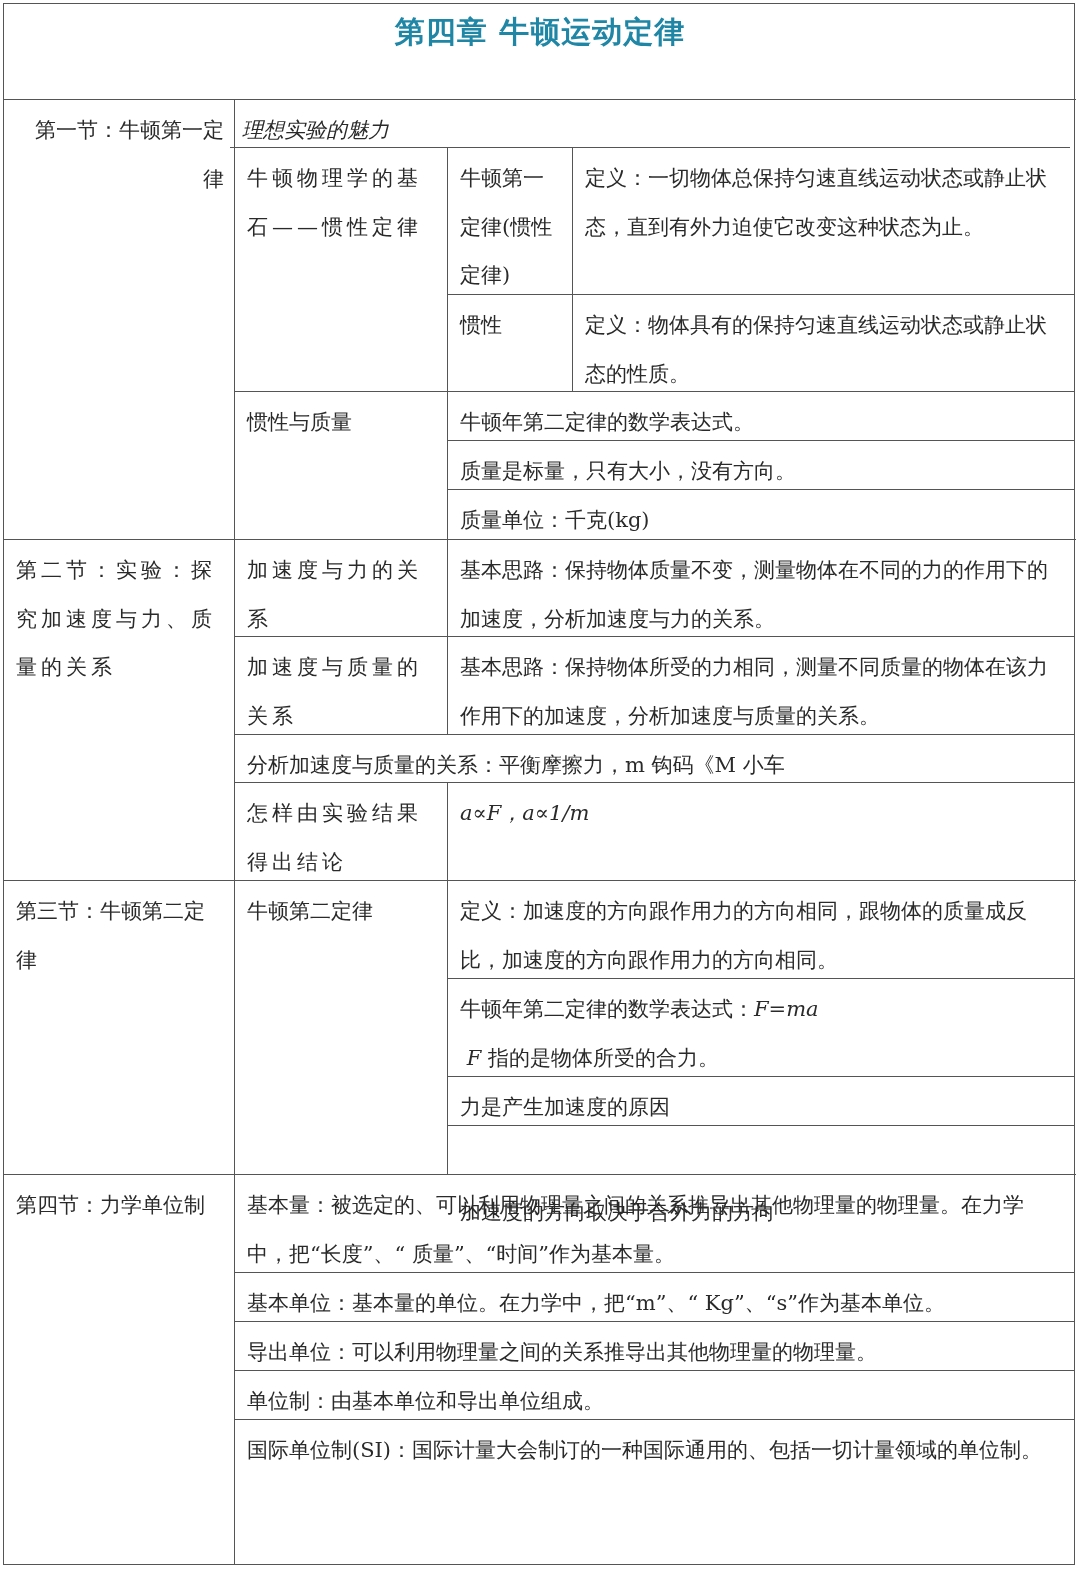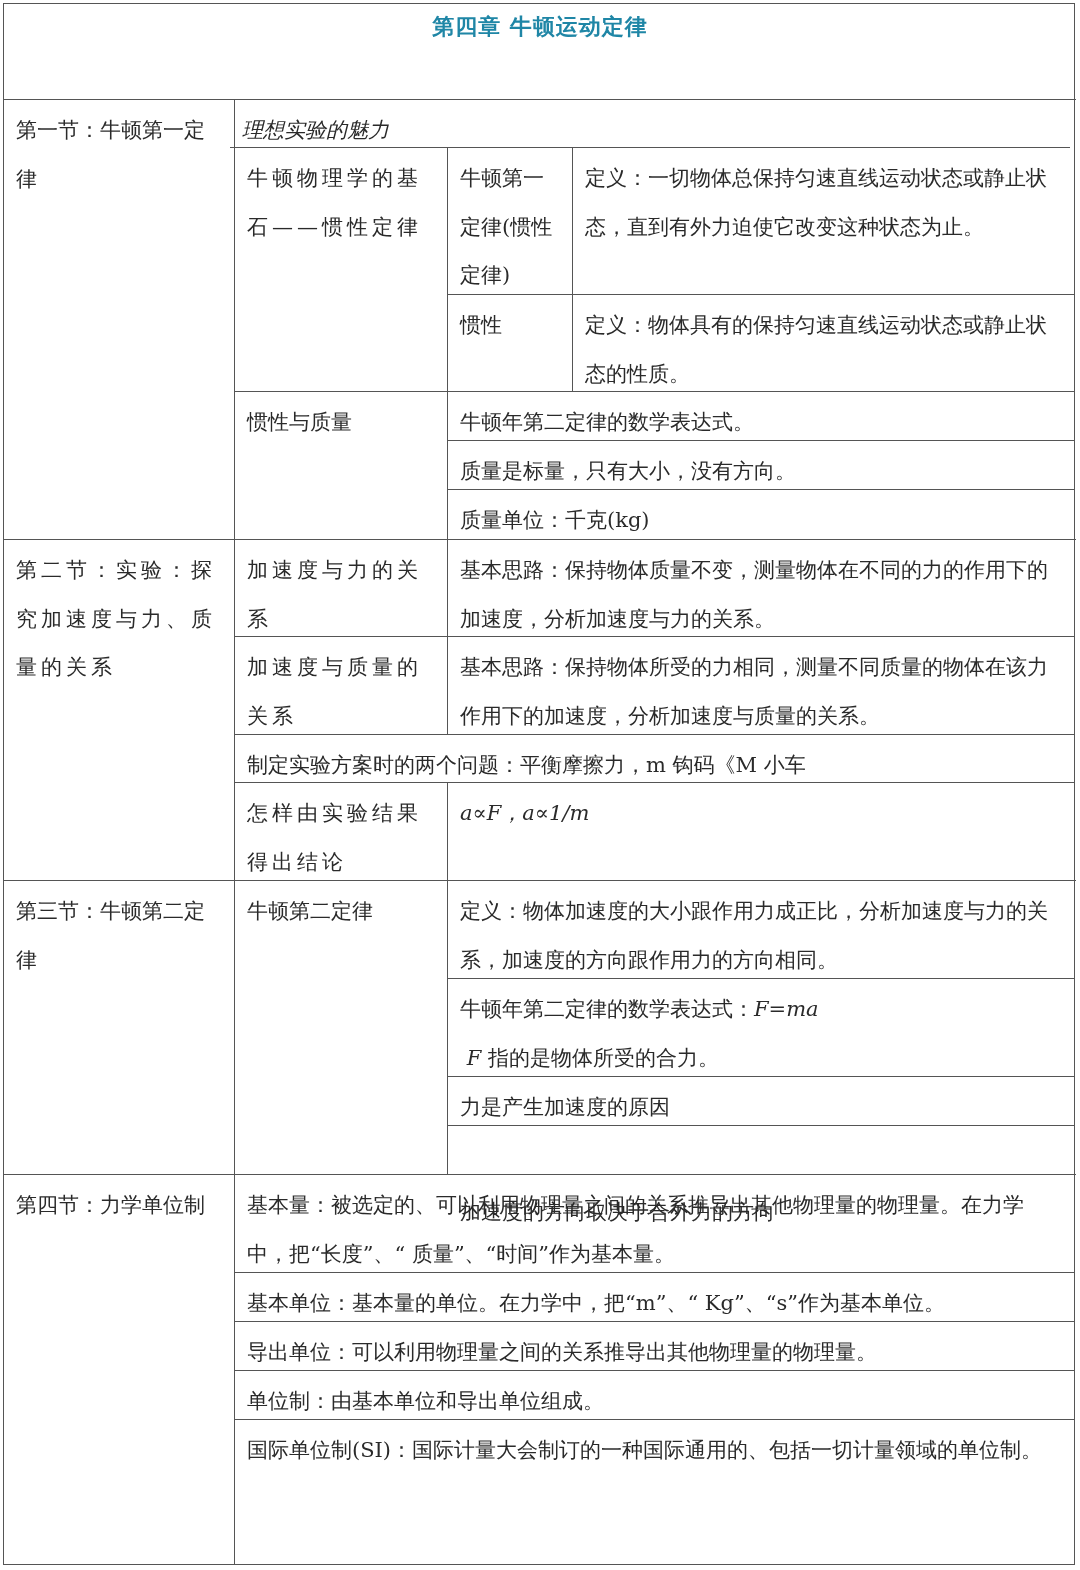--- a/index.html
+++ b/index.html
@@ -1,21 +1,21 @@
 <!DOCTYPE html>
 <html><head>
 <meta charset="utf-8">
 <style>
   html, body { margin:0; padding:0; background:#ffffff; }
   body { width:1080px; height:1570px; position:relative; overflow:hidden;
          font-family: "DejaVu Serif", "Liberation Serif", serif; color:#2a2a2a; }
   .frame { position:absolute; left:3px; top:3px; width:1072px; height:1562px;
            border:1.5px solid #555; box-sizing:border-box; }
   .title { position:absolute; left:0; top:12px; width:1080px; text-align:center;
-           font-family:"DejaVu Sans","Liberation Sans",sans-serif; font-size:22px;
+           font-family:"DejaVu Sans","Liberation Sans",sans-serif; font-size:30px;
            font-weight:bold; letter-spacing:1px; }
   .cell { position:absolute; box-sizing:border-box; padding:6px 10px 0 12px;
           font-size:21px; line-height:48.5px; border-right:1.3px solid #555; border-bottom:1.3px solid #555; }
   .cell.noright { border-right:none; }
   .hline { position:absolute; height:0; border-top:1.5px solid #555; }
   .vline { position:absolute; width:0; border-left:1.3px solid #555; }
   .it { font-style:italic; }
   .cell span { display:inline; }
   .spaced { letter-spacing:4px; }
 </style>
@@ -23,21 +23,21 @@
 <body>
 
 <div class="frame"></div>
 
 <div class="title" id="title" style="color: rgb(31, 134, 166);">第四章 牛顿运动定律</div>
 
 <div class="hline" style="left:3px;top:99px;width:1073px;"></div>
 
 <div class="vline" style="left:234px;top:100px;height:1465px;"></div>
 
-<div class="cell noright" style="left:4px;top:100px;width:230px;height:440px;border-bottom:none;">
+<div class="cell noright" style="left:4px;top:100px;width:230px;height:440px;border-bottom:none;text-align:right;">
   <span>第一节：牛顿第一定律</span>
 </div>
 <div class="cell noright" style="left:230px;top:100px;width:840px;height:48px;font-style:italic;">
   <span>理想实验的魅力</span>
 </div>
 <div class="cell" style="left:235px;top:148px;width:213px;height:244px;">
   <span class="spaced">牛顿物理学的基石——惯性定律</span>
 </div>
 <div class="cell" style="left:448px;top:148px;width:125px;height:147px;">
   <span>牛顿第一定律(惯性定律)</span>
@@ -74,38 +74,38 @@
 <div class="cell noright" style="left:448px;top:540px;width:627px;height:97px;">
   <span>基本思路：保持物体质量不变，测量物体在不同的力的作用下的加速度，分析加速度与力的关系。</span>
 </div>
 <div class="cell" style="left:235px;top:637px;width:213px;height:98px;">
   <span class="spaced">加速度与质量的关系</span>
 </div>
 <div class="cell noright" style="left:448px;top:637px;width:627px;height:98px;">
   <span>基本思路：保持物体所受的力相同，测量不同质量的物体在该力作用下的加速度，分析加速度与质量的关系。</span>
 </div>
 <div class="cell noright" style="left:235px;top:735px;width:840px;height:48px;">
-  <span>制定实验方案时的两个问题：平衡摩擦力，m 钩码《M 小车</span>
+  <span>分析加速度与质量的关系：平衡摩擦力，m 钩码《M 小车</span>
 </div>
 <div class="cell" style="left:235px;top:783px;width:213px;height:98px;">
   <span class="spaced">怎样由实验结果得出结论</span>
 </div>
 <div class="cell noright it" style="left:448px;top:783px;width:627px;height:98px;">
   <span>a∝F，a∝1/m</span>
 </div>
 <div class="hline" style="left:3px;top:880px;width:1073px;"></div>
 
 <div class="cell noright" style="left:4px;top:881px;width:230px;height:294px;border-bottom:none;">
   <span>第三节：牛顿第二定律</span>
 </div>
 <div class="cell" style="left:235px;top:881px;width:213px;height:294px;">
   <span>牛顿第二定律</span>
 </div>
 <div class="cell noright" style="left:448px;top:881px;width:627px;height:98px;">
-  <span>定义：物体加速度的大小跟作用力成正比，分析加速度与力的关系，加速度的方向跟作用力的方向相同。</span>
+  <span>定义：加速度的方向跟作用力的方向相同，跟物体的质量成反比，加速度的方向跟作用力的方向相同。</span>
 </div>
 <div class="cell noright" style="left:448px;top:979px;width:627px;height:98px;">
   <span>牛顿年第二定律的数学表达式：</span><span class="it">F=ma</span><br>
   &nbsp;<span class="it">F</span><span> 指的是物体所受的合力。</span>
 </div>
 <div class="cell noright" style="left:448px;top:1077px;width:627px;height:49px;">
   <span>力是产生加速度的原因</span>
 </div>
 <div class="cell noright" style="left:448px;top:1182px;width:627px;height:49px;border-bottom:none;font-family:Liberation Serif, serif;">
   <span>加速度的方向取决于合外力的方向</span>

